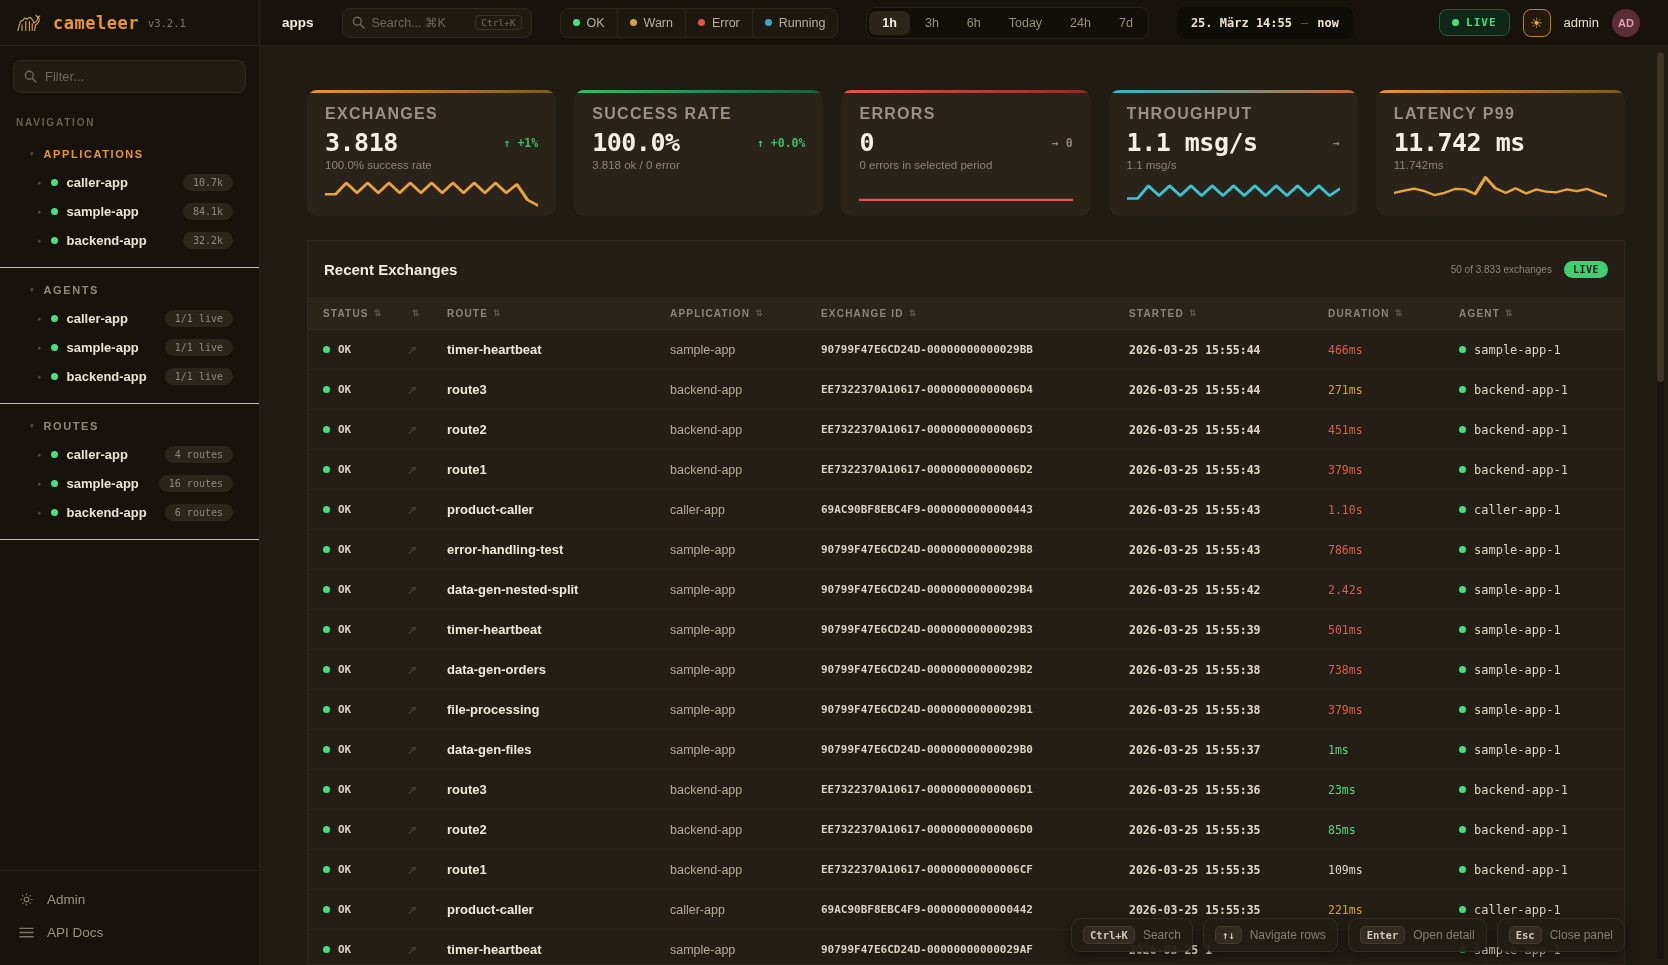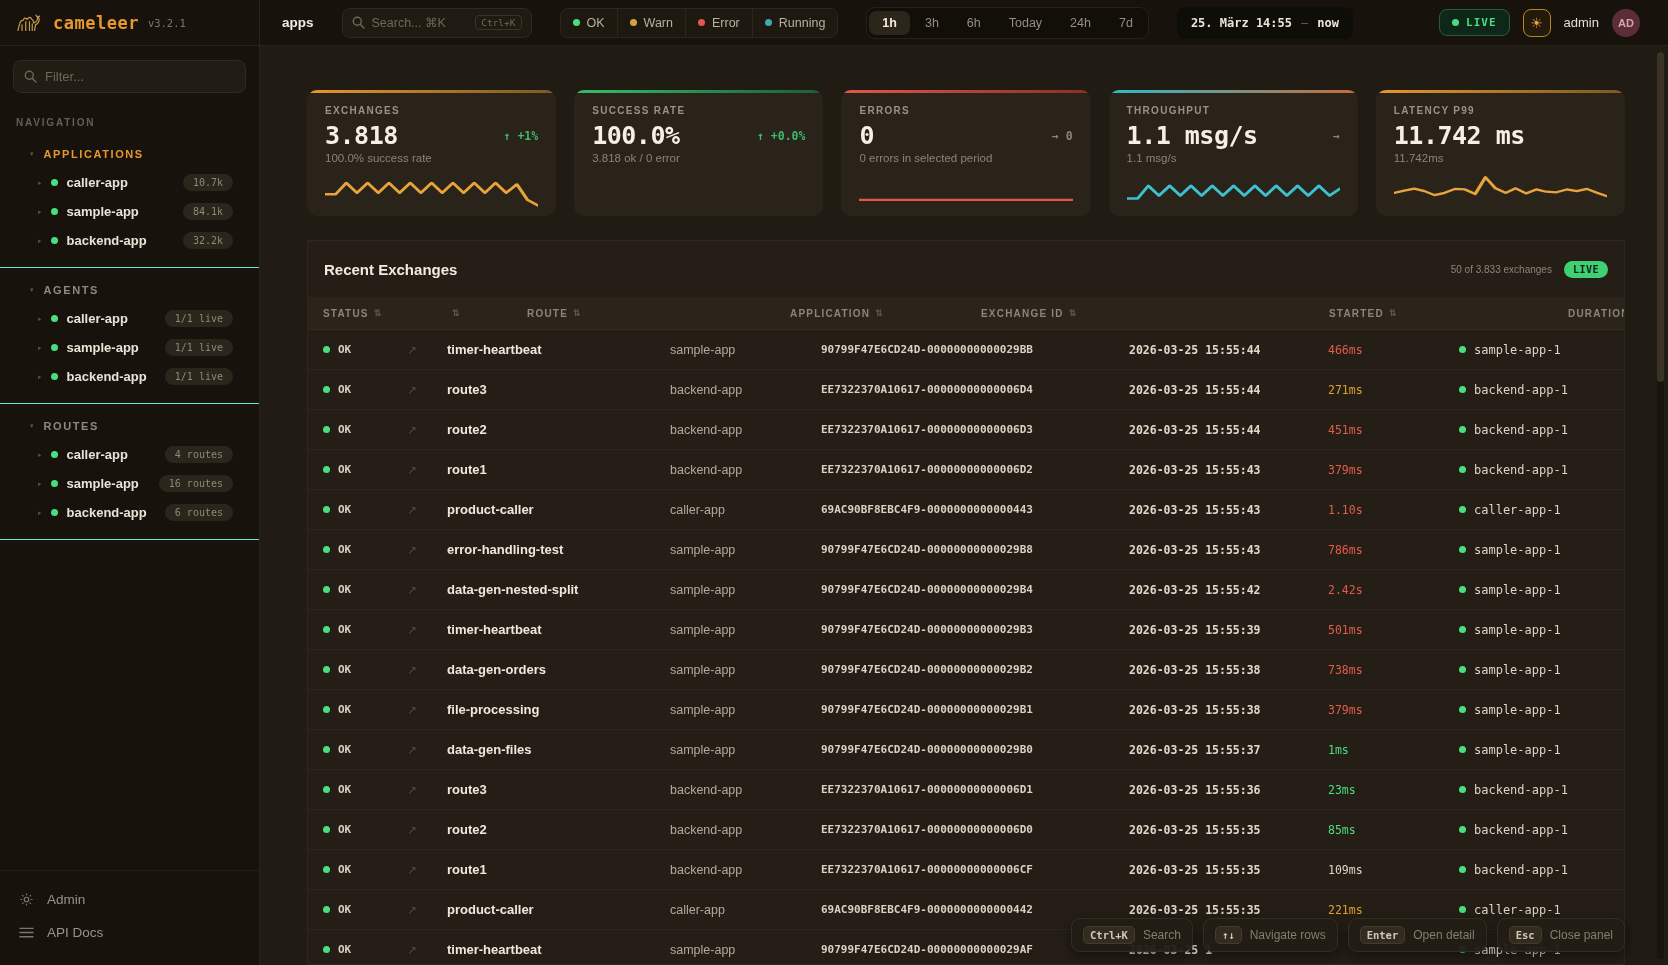--- a/index.html
+++ b/index.html
@@ -80,42 +80,42 @@
     font-size:11px; font-weight:bold; display:flex; align-items:center; justify-content:center;
     cursor:pointer; }
 
   
   .content { flex:1; min-height:0; background:#201b13; padding:44px 43px 0 47px;
     overflow:hidden; }
   .cards { display:flex; gap:18px; margin-bottom:24px; }
   .card { flex:1; height:126px; background:#29231a; border-radius:10px; position:relative;
     padding:15px 18px; overflow:hidden; }
   .card-accent { position:absolute; top:0; left:0; right:0; height:3px; }
-  .card-label { font-size:10px; font-weight:bold; letter-spacing:1.3px; color:#9a9182; }
+  .card-label { font-size:16px; font-weight:bold; letter-spacing:1.3px; color:#9a9182; }
   .card-main { display:flex; justify-content:space-between; align-items:center; margin-top:5px; }
   .card-value { font-family:"DejaVu Sans Mono", monospace; font-weight:bold; font-size:25px;
     color:#f6f0e4; letter-spacing:-.5px; white-space:nowrap; }
   .card-delta { font-family:"DejaVu Sans Mono", monospace; font-size:11.5px; font-weight:bold;
     white-space:nowrap; padding-left:8px; }
   .card-sub { font-size:11.5px; color:#8d8476; margin-top:2px; }
   .card-spark { position:absolute; left:18px; right:18px; bottom:9px; height:34px; }
   .card-spark svg { width:100%; height:100%; }
 
   .table-panel { height:725px; background:#241e16; border:1px solid #2f2820;
     border-radius:1px; overflow:hidden; display:flex; flex-direction:column; }
   .panel-head { height:56px; flex:none; display:flex; align-items:center; gap:12px;
     padding:0 16px; }
   .panel-title { font-size:15px; font-weight:bold; color:#f2ecdf; }
   .panel-summary { margin-left:auto; font-family:Liberation Sans, sans-serif; font-size:10px;
     color:#8d8578; }
   .live-pill { background:#3fd073; color:#0c2014; font-family:"DejaVu Sans Mono", monospace;
     font-weight:bold; font-size:10px; padding:3px 9px; border-radius:999px; letter-spacing:.5px; }
   .grid-cols { display:grid; grid-template-columns:84px 40px 223px 151px 308px 199px 131px 1fr;
     align-items:center; padding:0 15px; }
-  .thead { height:33px; flex:none; background:#2a241a; border-bottom:1px solid #332c21;gap:40px; }
+  .thead { height:33px; flex:none; background:#2a241a; border-bottom:1px solid #332c21; }
   .th { display:flex; align-items:center; gap:5px; font-size:10px; font-weight:bold;
     letter-spacing:1.2px; color:#8d8578; cursor:pointer; }
   .sort-glyph { font-size:9px; color:#5f5848; }
   .tbody { flex:1; overflow:hidden; }
   .trow { height:40px; border-bottom:1px solid #2c261d; cursor:pointer; }
   .cell-status { display:flex; align-items:center; gap:8px;
     font-family:"DejaVu Sans Mono", monospace; font-size:11px; font-weight:bold; color:#d9d2c3; }
   .cell-link { color:#4f4839; font-size:12px; }
   .cell-route { font-size:13px; font-weight:bold; color:#efe9dc; }
   .cell-app { font-size:12.5px; color:#b3aa9a; }

